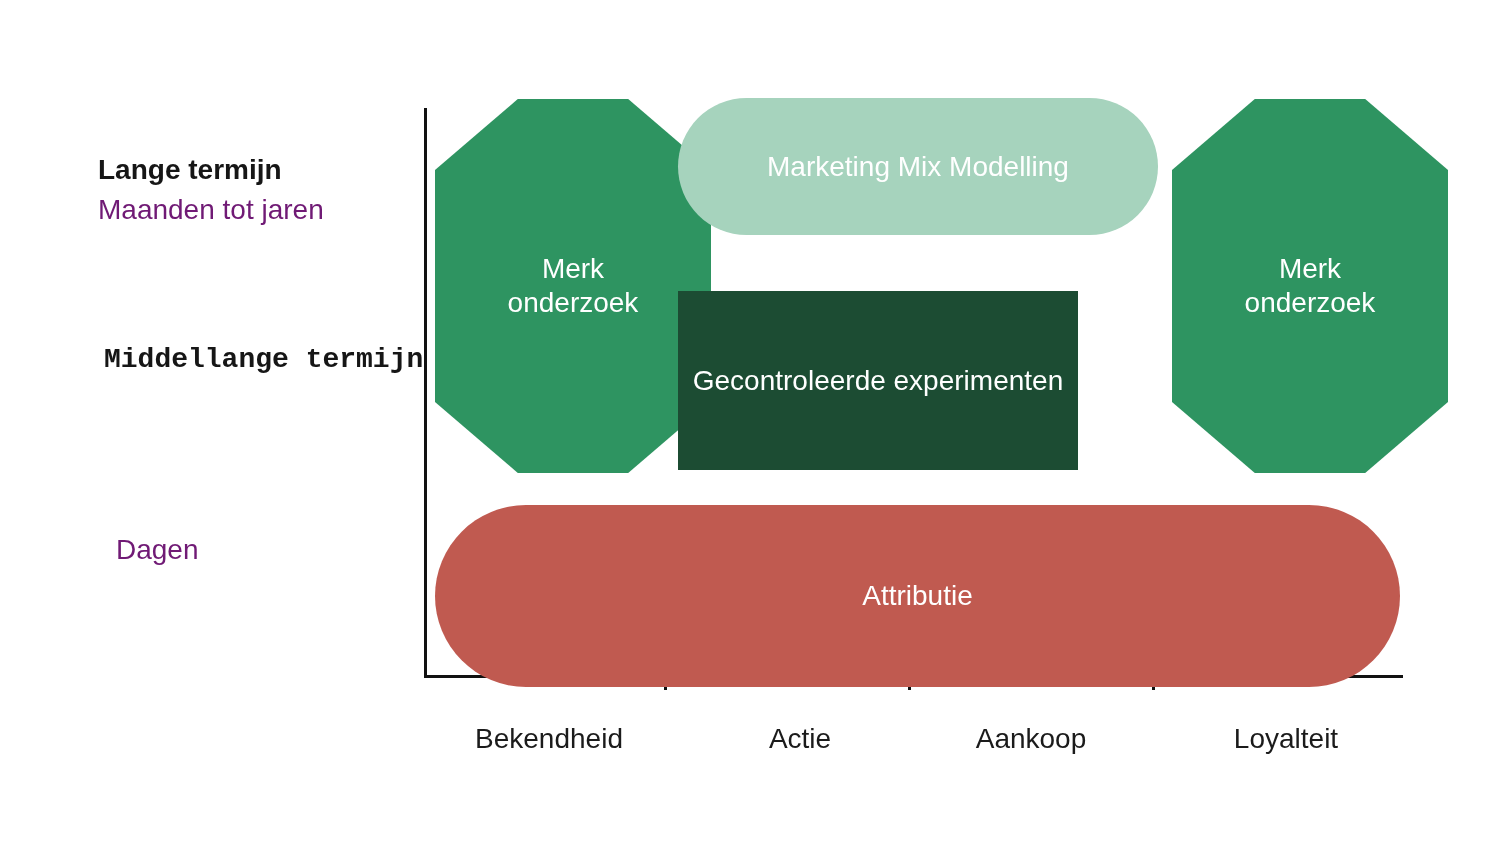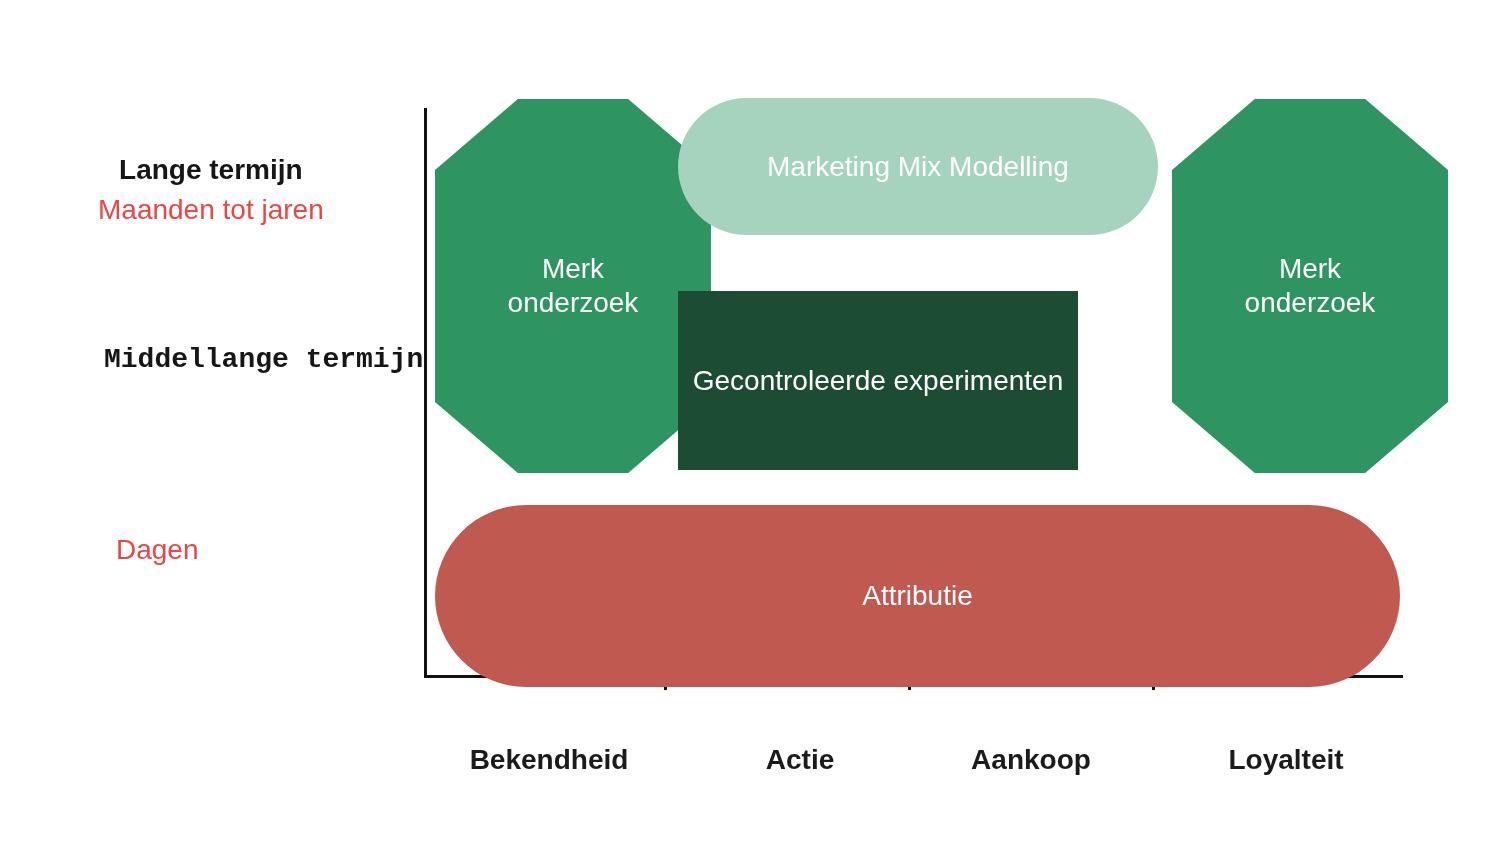--- a/index.html
+++ b/index.html
@@ -11,23 +11,23 @@
     position: relative;
     width: 1500px;
     height: 844px;
     background: #ffffff;
     font-family: "Liberation Sans", "DejaVu Sans", sans-serif;
     color: #1b1b1b;
     overflow: hidden;
   }
 
   
-  .y-block { position: absolute; text-align: center; }
+  .y-block { position: absolute; text-align: left; }
   .y-block .y-title { font-weight: 700; font-size: 28px; line-height: 40px; color: #161616; }
-  .y-block .y-sub   { font-weight: 400; font-size: 28px; line-height: 40px; color: #ef4444; }
+  .y-block .y-sub   { font-weight: 400; font-size: 28px; line-height: 40px; color: #701a75; }
   .y-row-0 { left: 98px;  top: 150px; }
   .y-row-1 { left: 104px; top: 340px; font-family: Liberation Mono, monospace; }
   .y-row-2 { left: 116px; top: 530px; }
 
   
   .axis-v {
     position: absolute;
     left: 424px; top: 108px;
     width: 3px; height: 570px;
     background: var(--axis, #111111);
@@ -44,26 +44,25 @@
     width: 3px; height: 15px;
     background: var(--axis, #111111);
   }
   .tick-0 { left: 664px; }
   .tick-1 { left: 908px; }
   .tick-2 { left: 1152px; }
 
   
   .x-label {
     position: absolute;
-    top: 744px;
+    top: 723px;
     transform: translateX(-50%);
     font-size: 28px;
     color: #1b1b1b;
     white-space: nowrap;
-    font-weight: bold;
   }
   .x-cat-0 { left: 549px; }
   .x-cat-1 { left: 800px; }
   .x-cat-2 { left: 1031px; }
   .x-cat-3 { left: 1286px; }
 
   
   .shape {
     position: absolute;
     display: flex;

